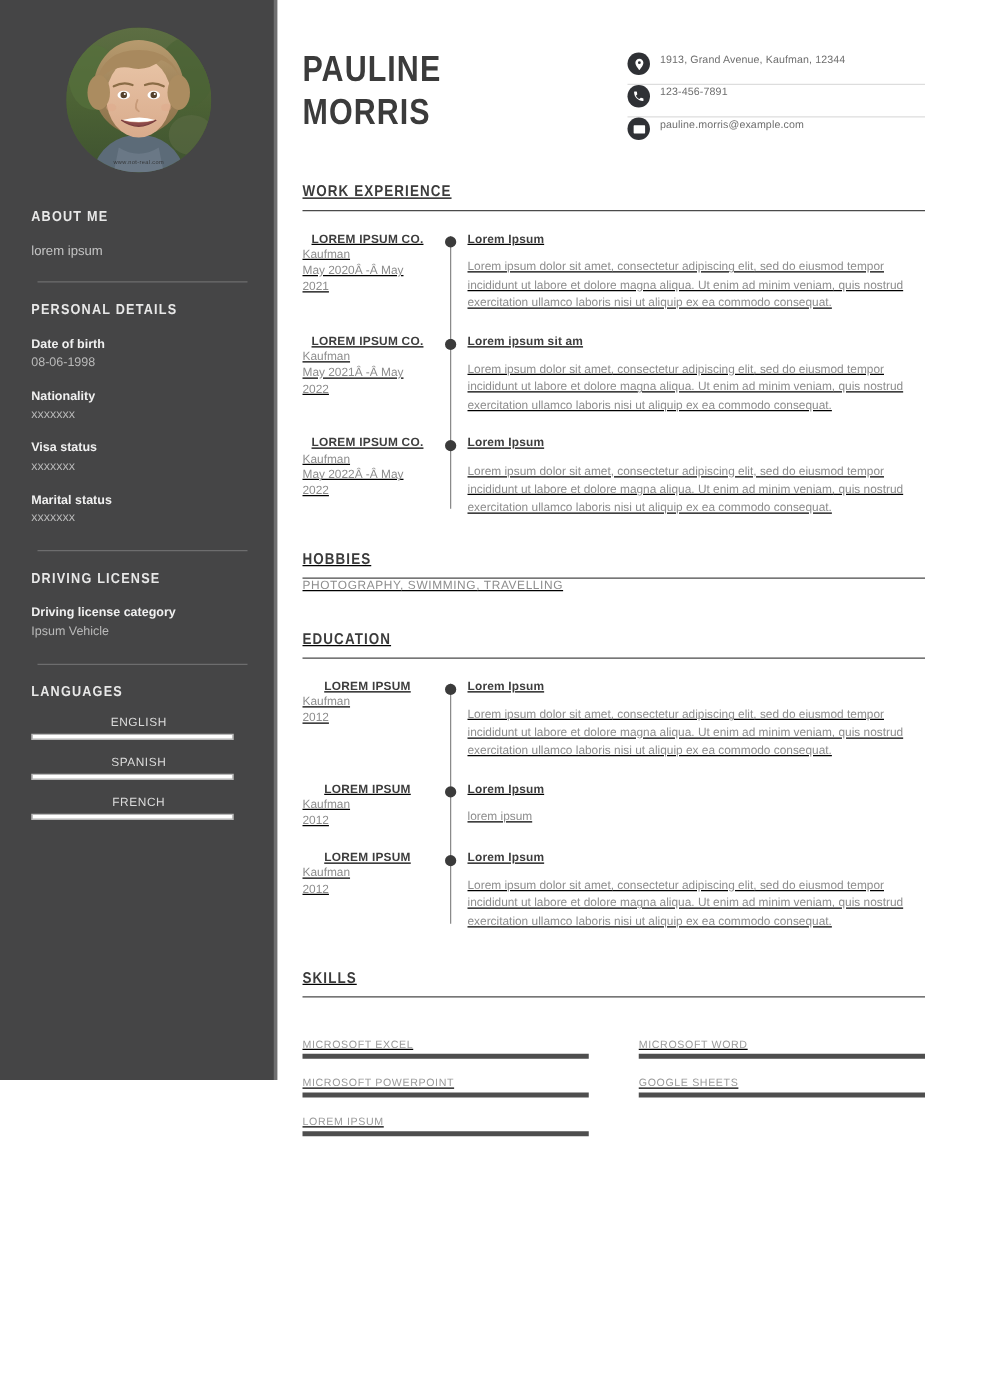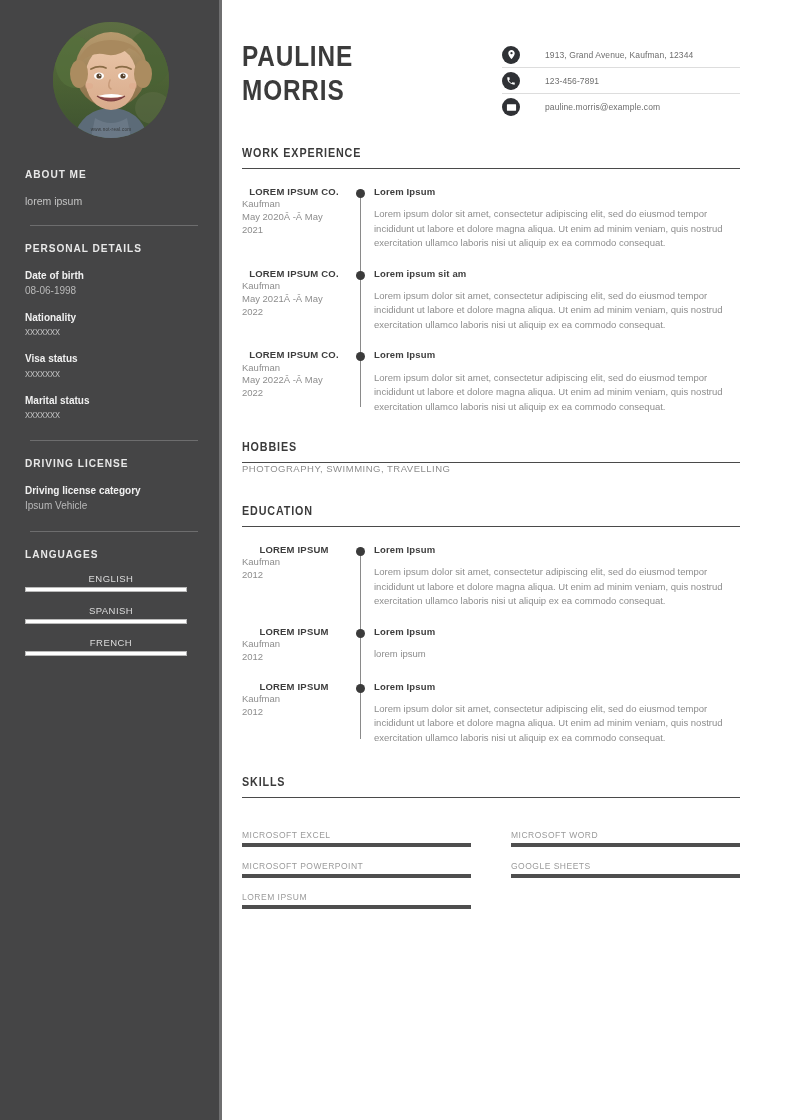--- a/index.html
+++ b/index.html
@@ -6,21 +6,21 @@
   html, body {
     width: 794px; height: 1120px;
     background: #ffffff;
     font-family: "Liberation Sans", sans-serif;
     -webkit-font-smoothing: antialiased;
   }
   .page { position: relative; width: 794px; height: 1120px; display: flex; overflow: hidden; }
 
   
   .sidebar {
-    width: 222px; min-width: 222px; height: 1120px;
+    width: 222px; min-width: 222px; height: 864px;
     background: #454546;
     position: relative;
     padding: 0 25px;
   }
   .sidebar-edge {
     position: absolute; top: 0; right: 0; width: 3px; height: 100%;
     background: #6f6f70;
   }
   .photo-wrap { padding-top: 22px; display: flex; justify-content: center; }
   .photo {
@@ -87,36 +87,35 @@
     letter-spacing: 1px;
     color: #3b3b3b;
     text-transform: uppercase;
     transform: scaleX(.84);
     transform-origin: left top;
     width: 260px;
     padding-top: 2px;
   }
   .contact-block { margin-left: auto; width: 238px; padding-top: 4px; }
   .contact-row {
-    display: flex; align-items: center;
+    display: flex; align-items: flex-start;
     height: 26px;
     border-bottom: 1px solid #dddddd;
-    gap: 17px;
   }
   .contact-row:last-child { border-bottom: none; }
   .c-icon {
     width: 18px; height: 18px; border-radius: 50%;
     background: #2f3135; flex: 0 0 18px;
     display: flex; align-items: center; justify-content: center;
     margin-right: 8px;
   }
   .c-icon svg { display: block; }
   .c-text { font-size: 8.5px; color: #6e6e6e; letter-spacing: .1px; }
 
-  .section { margin-top: 26px; }
+  .section { margin-top: 26px; text-decoration: underline; }
   .sec-title {
     font-family: "Liberation Sans Narrow", "Liberation Sans", sans-serif;
     font-weight: bold; font-size: 12.5px;
     letter-spacing: 1px; color: #3b3b3b;
     text-transform: uppercase;
     transform: scaleX(.86); transform-origin: left center;
   }
   .sec-rule { height: 1px; background: #4a4a4a; margin-top: 8px; }
 
   .entry { display: flex; margin-top: 17px; }

